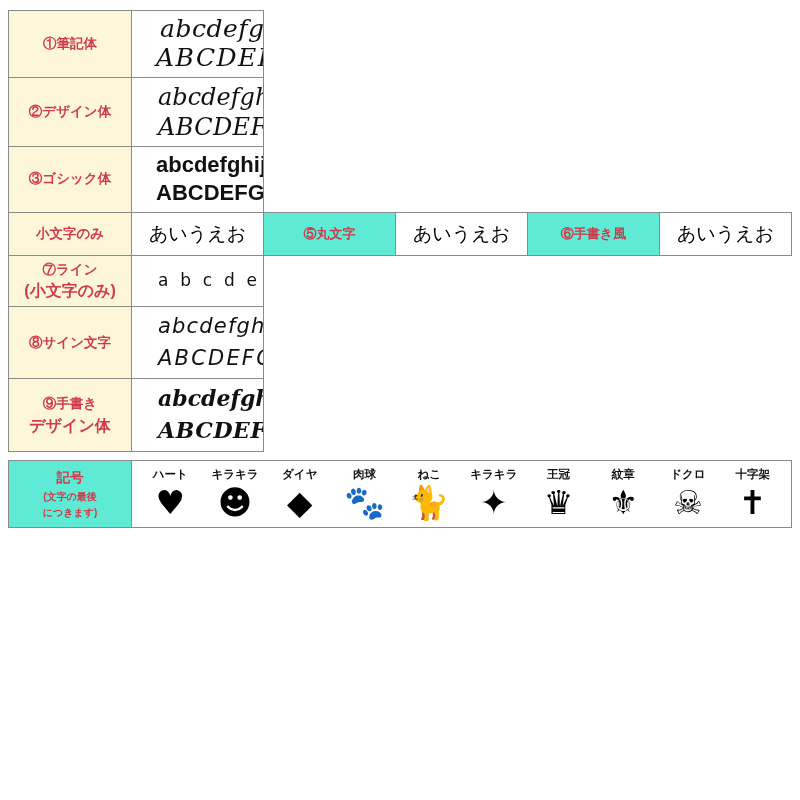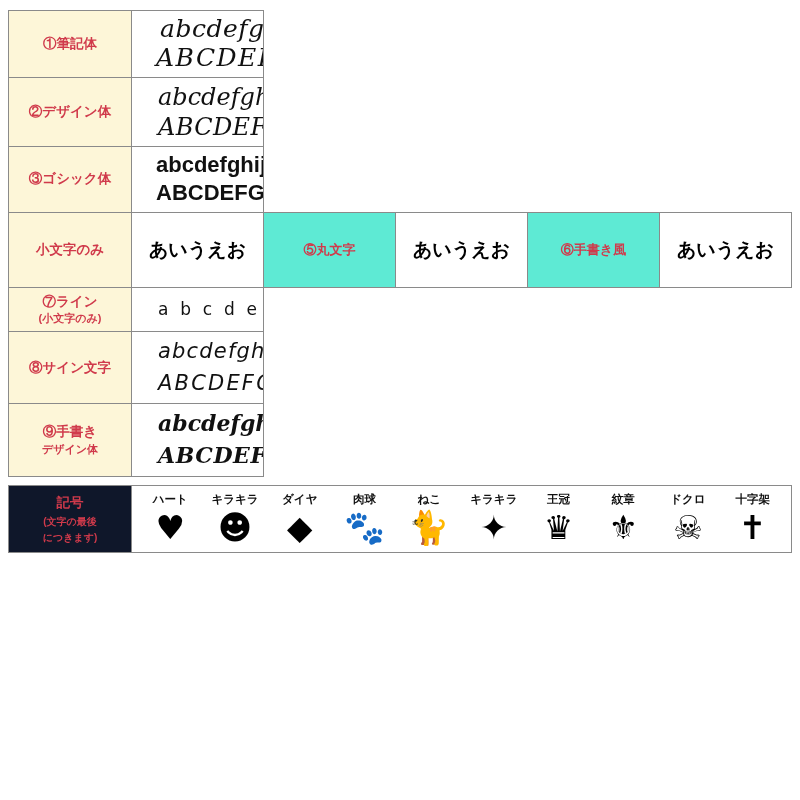--- a/index.html
+++ b/index.html
@@ -30,21 +30,21 @@
     background:#fdf6d8;
     text-align:center;
     color:#d03a4b;
     font-size:13.5px;
     font-weight:bold;
     line-height:1.45;
     padding:4px 2px;
   }
   .lbl .sub{
     display:block;
-    font-size:11px;
+    font-size:16px;
     font-weight:bold;
   }
   .sample{
     background:#ffffff;
     padding:4px 10px;
     color:#111;
     overflow:hidden;
     white-space:nowrap;
   }
   .ln{display:block;white-space:nowrap;}
@@ -59,22 +59,21 @@
   .r2 .ln2{font-size:24px;line-height:1.25;padding-left:16px;letter-spacing:.4px;}
 
   .r3{font-family:"Liberation Sans", sans-serif;font-weight:bold;}
   .r3 .ln1{font-size:22px;line-height:1.3;padding-left:14px;}
   .r3 .ln2{font-size:22px;line-height:1.3;padding-left:14px;}
 
   .r4cell{
     text-align:center;
     font-family:"DejaVu Serif", serif;
     font-size:19px;
-    padding:24px 4px;
-    font-weight:bold;
+    padding:8px 4px;
   }
   .r4round{font-family:"DejaVu Sans", sans-serif;font-size:19px;}
   .r4hand{font-family:"DejaVu Sans", sans-serif;font-size:19px;}
   .lbl-inline{
     width:108px;
     background:#5eead4;
     text-align:center;
     color:#d03a4b;
     font-size:13px;
     font-weight:bold;
@@ -87,21 +86,21 @@
   .r8 .ln1{font-size:21px;letter-spacing:1.2px;line-height:1.5;padding-left:16px;}
   .r8 .ln2{font-size:21px;letter-spacing:2.2px;line-height:1.5;padding-left:16px;}
 
   .r9{font-family:"DejaVu Serif", serif;font-style:italic;font-weight:bold;}
   .r9 .ln1{font-size:22px;line-height:1.45;padding-left:16px;}
   .r9 .ln2{font-size:22px;line-height:1.45;padding-left:16px;letter-spacing:.6px;}
 
   
   .symrow td{border:1px solid #8a8a8a;}
   .symlbl{
-    background:#0f172a;
+    background:#5eead4;
     text-align:center;
     color:#d03a4b;
     font-size:13.5px;
     font-weight:bold;
     line-height:1.6;
     padding:6px 2px;
   }
   .symlbl .sub{display:block;font-size:10px;}
   .symwrap{
     display:flex;

